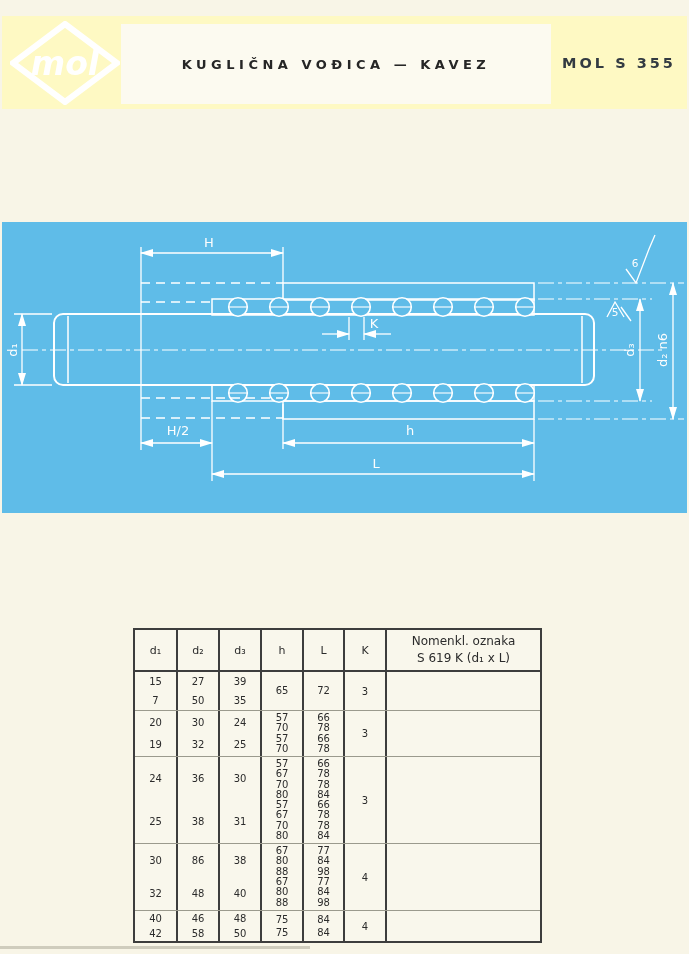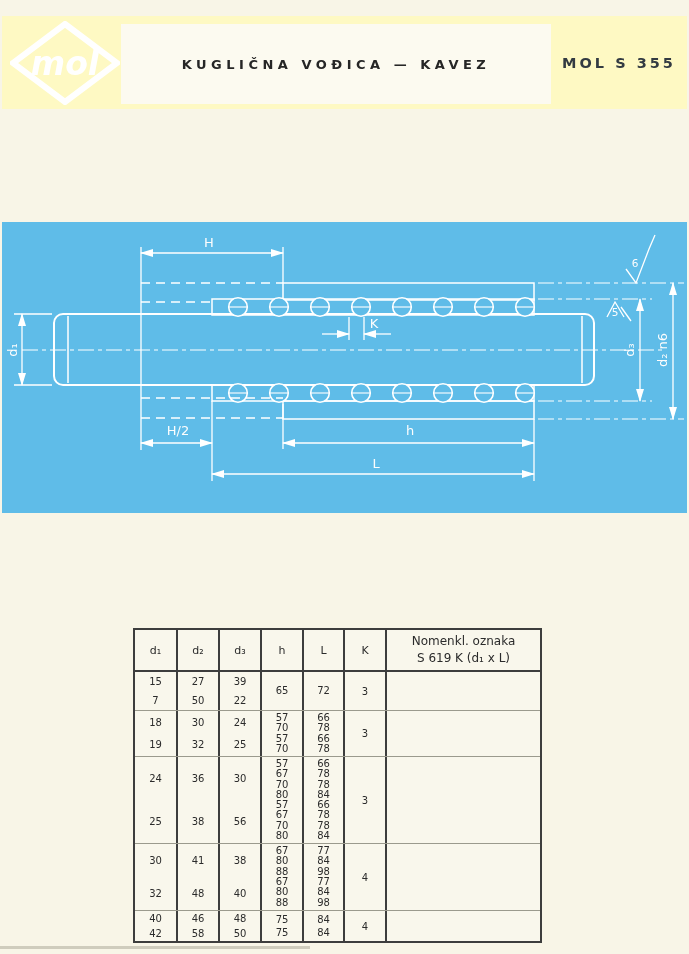--- a/index.html
+++ b/index.html
@@ -205,34 +205,34 @@
         <div class="tcell dcell">
           <span class="dval">15</span>
           <span class="dval">7</span>
         </div>
         <div class="tcell dcell">
           <span class="dval">27</span>
           <span class="dval">50</span>
         </div>
         <div class="tcell dcell">
           <span class="dval">39</span>
-          <span class="dval">22</span>
+          <span class="dval">35</span>
         </div>
         <div class="tcell lcell">
           <span class="lval">65</span>
         </div>
         <div class="tcell lcell">
           <span class="lval">72</span>
         </div>
         <div class="tcell kcell">3</div>
         <div class="tcell ncell"></div>
       </div>
       <div class="trow group sep" style="height: 45px;">
         <div class="tcell dcell">
-          <span class="dval">18</span>
+          <span class="dval">20</span>
           <span class="dval">19</span>
         </div>
         <div class="tcell dcell">
           <span class="dval">30</span>
           <span class="dval">32</span>
         </div>
         <div class="tcell dcell">
           <span class="dval">24</span>
           <span class="dval">25</span>
         </div>
@@ -255,21 +255,21 @@
         <div class="tcell dcell">
           <span class="dval">24</span>
           <span class="dval">25</span>
         </div>
         <div class="tcell dcell">
           <span class="dval">36</span>
           <span class="dval">38</span>
         </div>
         <div class="tcell dcell">
           <span class="dval">30</span>
-          <span class="dval">56</span>
+          <span class="dval">31</span>
         </div>
         <div class="tcell lcell">
           <span class="lval">57</span>
           <span class="lval">67</span>
           <span class="lval">70</span>
           <span class="lval">80</span>
           <span class="lval">57</span>
           <span class="lval">67</span>
           <span class="lval">70</span>
           <span class="lval">80</span>
@@ -286,21 +286,21 @@
         </div>
         <div class="tcell kcell">3</div>
         <div class="tcell ncell"></div>
       </div>
       <div class="trow group sep" style="height: 66px;">
         <div class="tcell dcell">
           <span class="dval">30</span>
           <span class="dval">32</span>
         </div>
         <div class="tcell dcell">
-          <span class="dval">41</span>
+          <span class="dval">86</span>
           <span class="dval">48</span>
         </div>
         <div class="tcell dcell">
           <span class="dval">38</span>
           <span class="dval">40</span>
         </div>
         <div class="tcell lcell">
           <span class="lval">67</span>
           <span class="lval">80</span>
           <span class="lval">88</span>

